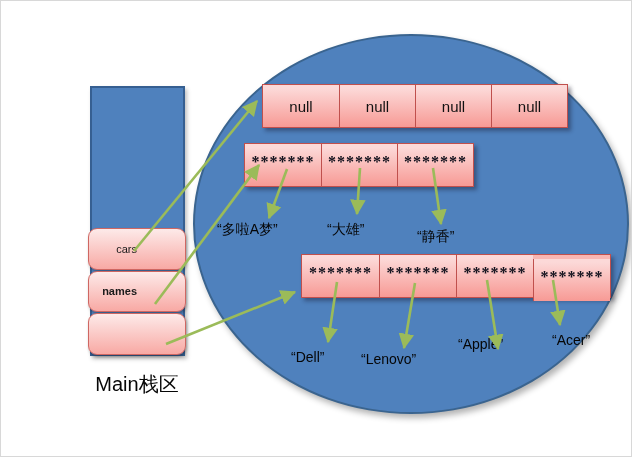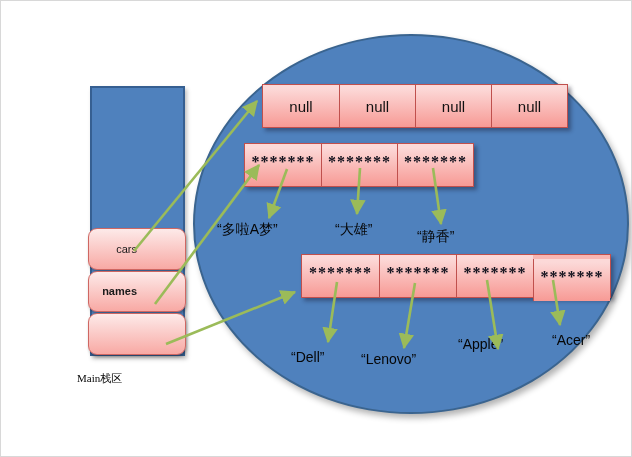--- a/index.html
+++ b/index.html
@@ -44,21 +44,21 @@
   .cell.ref-cell{
     font-family:"Liberation Serif","DejaVu Serif",serif;
     font-weight:bold;font-size:16px;letter-spacing:1px;color:#10101c;
     padding-bottom:6px;
   }
   .cell.offset-down{transform:translateY(4px);}
   .str-label{
     position:absolute;font-size:14px;color:#060606;white-space:nowrap;
   }
   .zone-label{
-    position:absolute;font-size:11px;color:#060606;width:120px;font-family:Liberation Serif, serif;
+    position:absolute;font-size:20px;color:#060606;text-align:center;width:120px;
   }
   svg.arrow-layer{
     position:absolute;left:0;top:0;width:632px;height:457px;
     pointer-events:none;
   }
 </style>
 </head>
 <body>
 
 <div class="canvas">
@@ -90,21 +90,21 @@
   </div>
 
   <div class="cell-array" style="left:300px;top:253px;">
     <div class="cell ref-cell" style="width:77px;">*******</div>
     <div class="cell ref-cell" style="width:77px;">*******</div>
     <div class="cell ref-cell" style="width:77px;">*******</div>
     <div class="cell ref-cell offset-down" style="width:77px;">*******</div>
   </div>
 
   <div class="str-label" style="left:216px;top:220px;">“多啦A梦”</div>
-  <div class="str-label" style="left:334px;top:220px;">“大雄”</div>
+  <div class="str-label" style="left:326px;top:220px;">“大雄”</div>
   <div class="str-label" style="left:416px;top:227px;">“静香”</div>
   <div class="str-label" style="left:290px;top:348px;">“Dell”</div>
   <div class="str-label" style="left:360px;top:350px;">“Lenovo”</div>
   <div class="str-label" style="left:457px;top:335px;">“Apple”</div>
   <div class="str-label" style="left:551px;top:331px;">“Acer”</div>
 
   <svg class="arrow-layer" viewBox="0 0 632 457" xmlns="http://www.w3.org/2000/svg">
     <defs>
       <marker id="ah" markerWidth="8" markerHeight="8" refX="5.5" refY="3" orient="auto" markerUnits="strokeWidth">
         <path d="M0,0 L6,3 L0,6 Z" fill="#9bbb59"></path>

